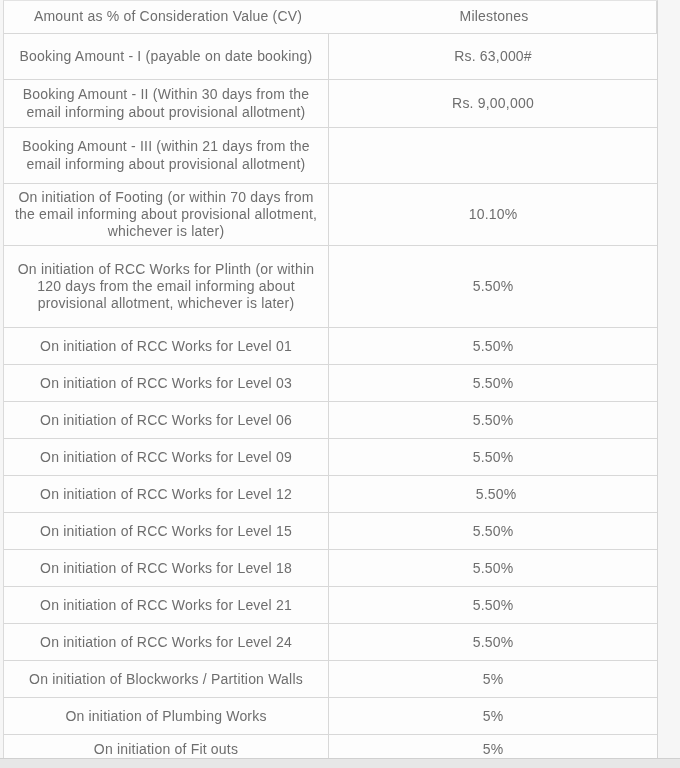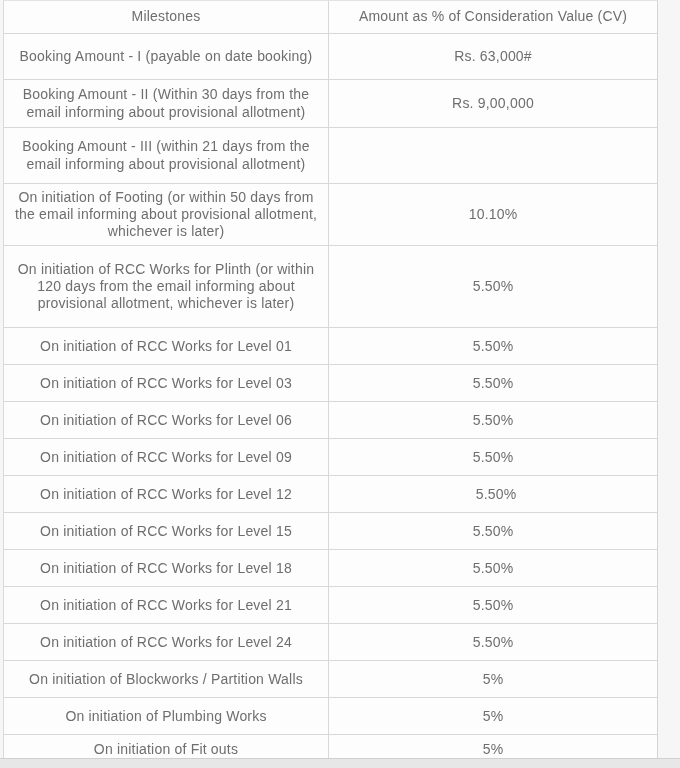--- a/index.html
+++ b/index.html
@@ -57,41 +57,41 @@
   }
 </style>
 </head>
 <body>
 
 <div class="page">
 
   <div class="schedule-table">
 
     <div class="t-row header">
+      <div class="cell amount">Amount as % of Consideration Value (CV)</div>
       <div class="cell milestone">Milestones</div>
-      <div class="cell amount">Amount as % of Consideration Value (CV)</div>
     </div>
 
     <div id="table-body">
   <div class="t-row" style="min-height: 46px;">
     <div class="cell milestone">Booking Amount - I (payable on date booking)</div>
     <div class="cell amount">Rs. 63,000#</div>
   </div>
 
   <div class="t-row" style="min-height: 48px;">
     <div class="cell milestone">Booking Amount - II (Within 30 days from the email informing about provisional allotment)</div>
     <div class="cell amount">Rs. 9,00,000</div>
   </div>
 
   <div class="t-row" style="min-height: 56px;">
     <div class="cell milestone">Booking Amount - III (within 21 days from the email informing about provisional allotment)</div>
   </div>
 
   <div class="t-row" style="min-height: 60px;">
-    <div class="cell milestone">On initiation of Footing (or within 50 days from the email informing about provisional allotment, whichever is later)</div>
+    <div class="cell milestone">On initiation of Footing (or within 70 days from the email informing about provisional allotment, whichever is later)</div>
     <div class="cell amount">10.10%</div>
   </div>
 
   <div class="t-row" style="min-height: 82px;">
     <div class="cell milestone">On initiation of RCC Works for Plinth (or within 120 days from the email informing about provisional allotment, whichever is later)</div>
     <div class="cell amount">5.50%</div>
   </div>
 
   <div class="t-row" style="min-height: 37px;">
     <div class="cell milestone">On initiation of RCC Works for Level 01</div>

